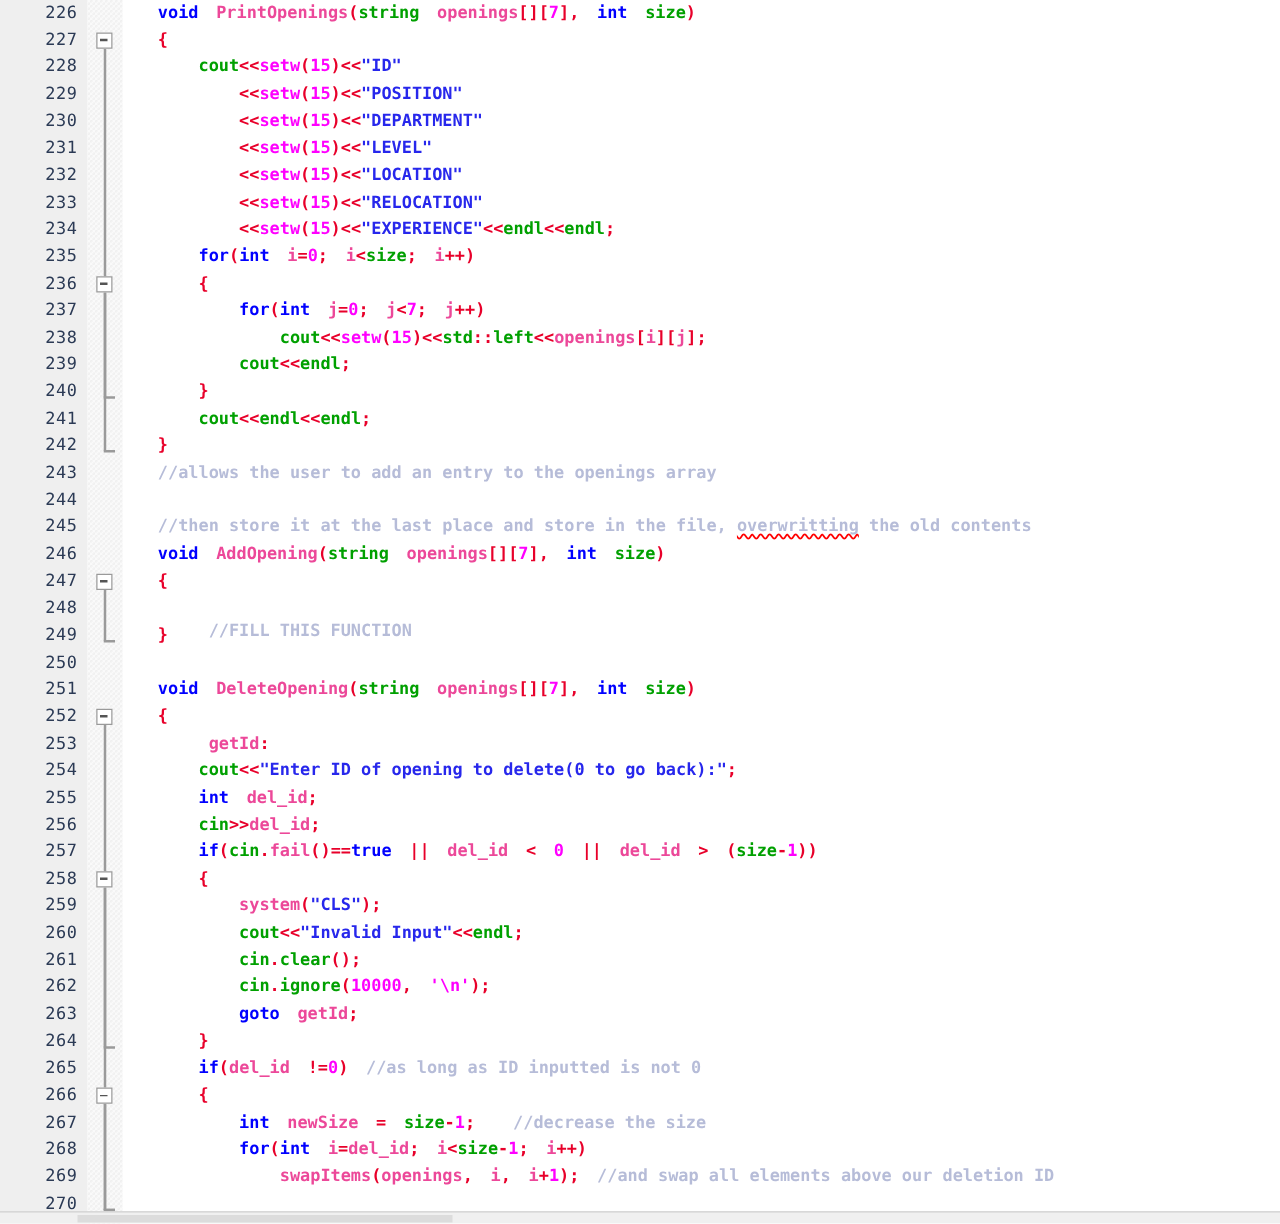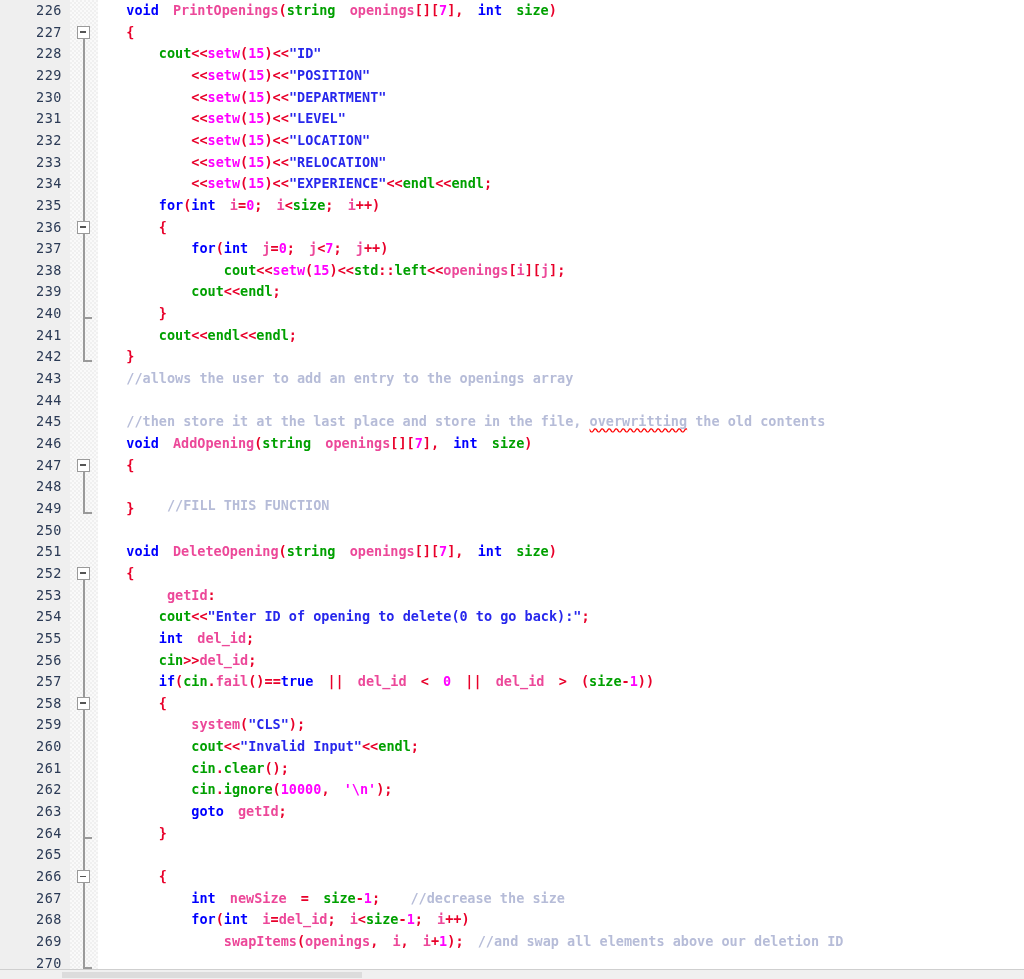--- a/index.html
+++ b/index.html
@@ -248,20 +248,21 @@
       <div class="line code" style="position: absolute; top: 627.85px; left: 0px;"><span class="code">      </span><span class="kw">int</span><span class="code"> </span><span class="id">del_id</span><span class="op">;</span></div>
       <div class="line code" style="position: absolute; top: 649.5px; left: 0px;"><span class="code">      </span><span class="typ">cin</span><span class="op">&gt;&gt;</span><span class="id">del_id</span><span class="op">;</span></div>
       <div class="line code" style="position: absolute; top: 671.15px; left: 0px;"><span class="code">      </span><span class="kw">if</span><span class="op">(</span><span class="typ">cin</span><span class="op">.</span><span class="id">fail</span><span class="op">()</span><span class="op">==</span><span class="kw">true</span><span class="code"> </span><span class="op">||</span><span class="code"> </span><span class="id">del_id</span><span class="code"> </span><span class="op">&lt;</span><span class="code"> </span><span class="num">0</span><span class="code"> </span><span class="op">||</span><span class="code"> </span><span class="id">del_id</span><span class="code"> </span><span class="op">&gt;</span><span class="code"> </span><span class="op">(</span><span class="typ">size</span><span class="op">-</span><span class="num">1</span><span class="op">))</span></div>
       <div class="line code" style="position: absolute; top: 692.8px; left: 0px;"><span class="code">      </span><span class="op">{</span></div>
       <div class="line code" style="position: absolute; top: 714.45px; left: 0px;"><span class="code">          </span><span class="id">system</span><span class="op">(</span><span class="str">"CLS"</span><span class="op">);</span></div>
       <div class="line code" style="position: absolute; top: 736.1px; left: 0px;"><span class="code">          </span><span class="typ">cout</span><span class="op">&lt;&lt;</span><span class="str">"Invalid Input"</span><span class="op">&lt;&lt;</span><span class="typ">endl</span><span class="op">;</span></div>
       <div class="line code" style="position: absolute; top: 757.75px; left: 0px;"><span class="code">          </span><span class="typ">cin</span><span class="op">.</span><span class="typ">clear</span><span class="op">();</span></div>
       <div class="line code" style="position: absolute; top: 779.4px; left: 0px;"><span class="code">          </span><span class="typ">cin</span><span class="op">.</span><span class="typ">ignore</span><span class="op">(</span><span class="num">10000</span><span class="op">,</span><span class="code"> </span><span class="num">'\n'</span><span class="op">);</span></div>
       <div class="line code" style="position: absolute; top: 801.05px; left: 0px;"><span class="code">          </span><span class="kw">goto</span><span class="code"> </span><span class="id">getId</span><span class="op">;</span></div>
       <div class="line code" style="position: absolute; top: 822.7px; left: 0px;"><span class="code">      </span><span class="op">}</span></div>
+      <div class="line code" style="position: absolute; top: 844.35px; left: 0px;"><span class="code">      </span><span class="kw">if</span><span class="op">(</span><span class="id">del_id</span><span class="code"> </span><span class="op">!=</span><span class="num">0</span><span class="op">)</span><span class="code"> </span><span class="cmt">//as long as ID inputted is not 0</span></div>
       <div class="line code" style="position: absolute; top: 866px; left: 0px;"><span class="code">      </span><span class="op">{</span></div>
       <div class="line code" style="position: absolute; top: 887.65px; left: 0px;"><span class="code">          </span><span class="kw">int</span><span class="code"> </span><span class="id">newSize</span><span class="code"> </span><span class="op">=</span><span class="code"> </span><span class="typ">size</span><span class="op">-</span><span class="num">1</span><span class="op">;</span><span class="code">   </span><span class="cmt">//decrease the size</span></div>
       <div class="line code" style="position: absolute; top: 909.3px; left: 0px;"><span class="code">          </span><span class="kw">for</span><span class="op">(</span><span class="kw">int</span><span class="code"> </span><span class="id">i</span><span class="op">=</span><span class="id">del_id</span><span class="op">;</span><span class="code"> </span><span class="id">i</span><span class="op">&lt;</span><span class="typ">size</span><span class="op">-</span><span class="num">1</span><span class="op">;</span><span class="code"> </span><span class="id">i</span><span class="op">++)</span></div>
       <div class="line code" style="position: absolute; top: 930.95px; left: 0px;"><span class="code">              </span><span class="id">swapItems</span><span class="op">(</span><span class="id">openings</span><span class="op">,</span><span class="code"> </span><span class="id">i</span><span class="op">,</span><span class="code"> </span><span class="id">i</span><span class="op">+</span><span class="num">1</span><span class="op">);</span><span class="code"> </span><span class="cmt">//and swap all elements above our deletion ID</span></div>
       <div class="line code" style="position: absolute; top: 952.6px; left: 0px;">&nbsp;</div>
     </div>
 
   <div id="h-scroll">
     <div id="h-scroll-thumb"></div>
   </div>

